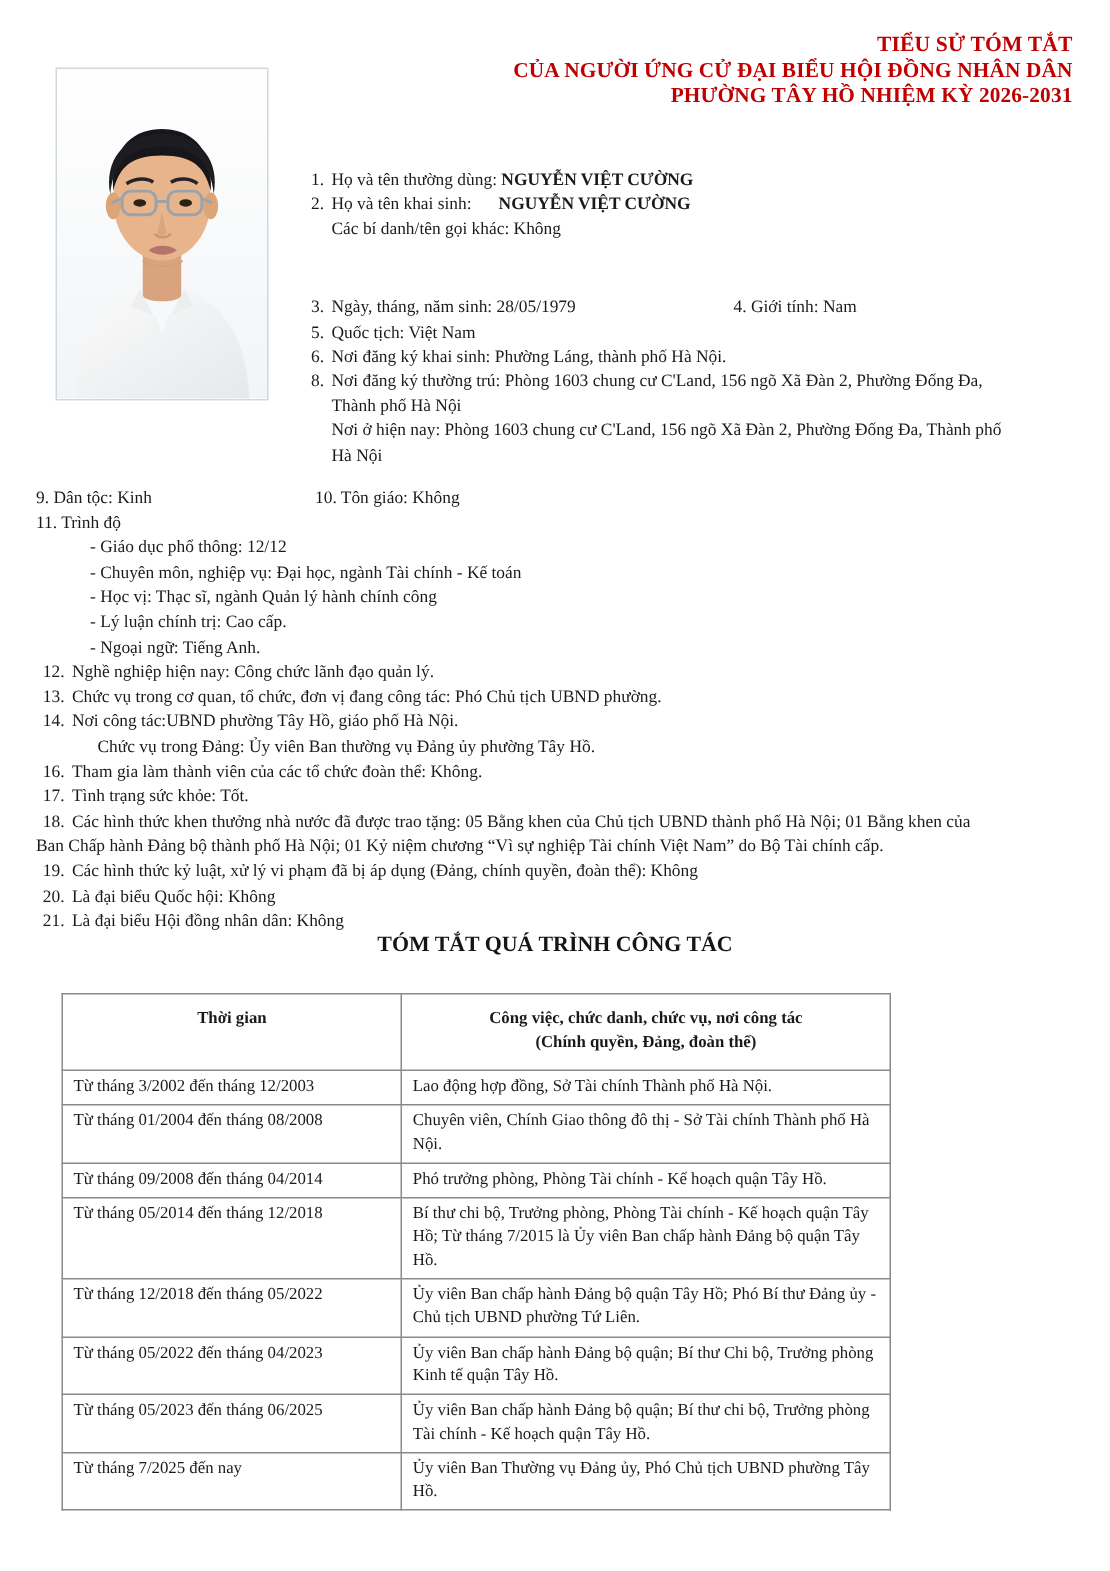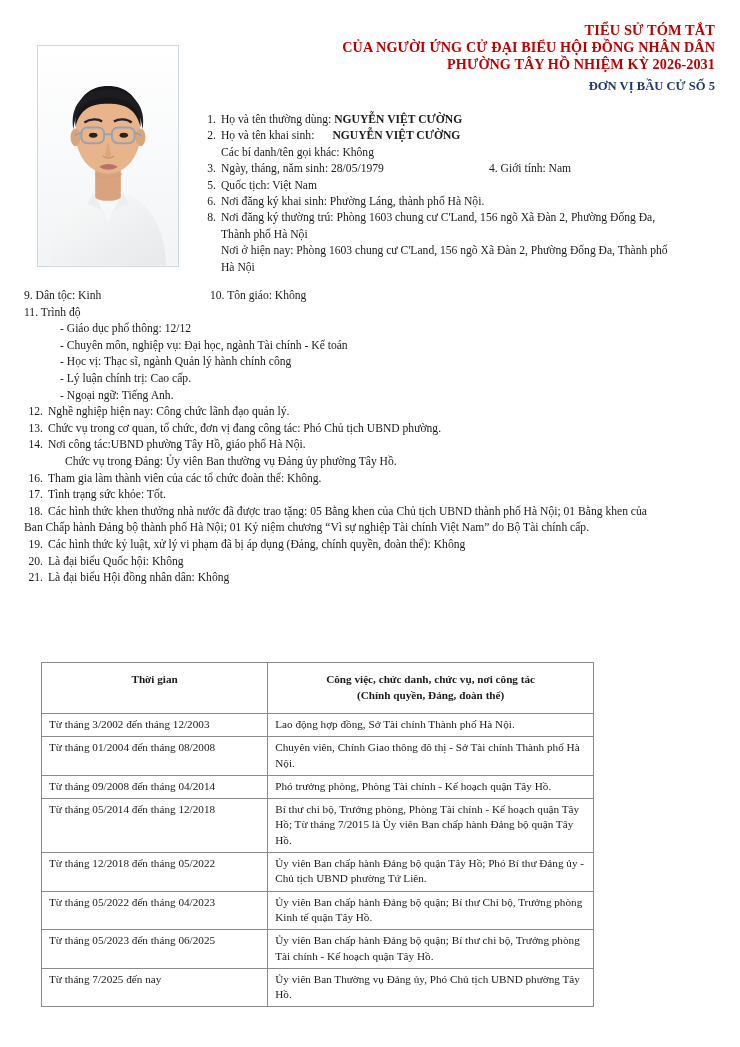--- a/index.html
+++ b/index.html
@@ -91,20 +91,21 @@
   .indent-1 { padding-left: 22px; display: block; }
   .indent-dash { padding-left: 36px; display: block; }
   .hang-flat {
     display: block;
     padding-left: 0;
     text-indent: 0;
   }
   .two-col {
     display: block;
     position: relative;
+    margin-top: 36px;
   }
   .col-b {
     position: absolute;
     left: 290px;
     top: 0;
     white-space: nowrap;
   }
   .col-b.narrow { left: 186px; }
   .name-gap { padding-left: 18px; }
 
@@ -150,21 +151,20 @@
 </style>
 </head>
 <body>
 
 <div class="page">
 
   <div class="title-block">
     <div class="title-line l1">TIỂU SỬ TÓM TẮT</div>
     <div class="title-line">CỦA NGƯỜI ỨNG CỬ ĐẠI BIỂU HỘI ĐỒNG NHÂN DÂN</div>
     <div class="title-line">PHƯỜNG TÂY HỒ NHIỆM KỲ 2026-2031</div>
-    <div class="subunit-line">ĐƠN VỊ BẦU CỬ SỐ 5</div>
   </div>
 
   <div class="photo-frame">
     <svg viewBox="0 0 142 222" xmlns="http://www.w3.org/2000/svg" aria-hidden="true">
       <defs>
         <linearGradient id="bgGrad" x1="0" y1="0" x2="0" y2="1">
           <stop offset="0%" stop-color="#ffffff"></stop>
           <stop offset="100%" stop-color="#f2f4f6"></stop>
         </linearGradient>
         <linearGradient id="shirtGrad" x1="0" y1="0" x2="1" y2="1">
@@ -276,20 +276,21 @@
       <span class="num wide">19.</span><span class="txt">Các hình thức kỷ luật, xử lý vi phạm đã bị áp dụng (Đảng, chính quyền, đoàn thể): Không</span>
     </div>
     <div class="row">
       <span class="num wide">20.</span><span class="txt">Là đại biểu Quốc hội: Không</span>
     </div>
     <div class="row">
       <span class="num wide">21.</span><span class="txt">Là đại biểu Hội đồng nhân dân: Không</span>
     </div>
   </div>
 
+  <div class="section-heading">TÓM TẮT QUÁ TRÌNH CÔNG TÁC</div>
 
   <table class="career-table">
     <colgroup>
       <col class="c1">
       <col class="c2">
     </colgroup>
     <thead>
       <tr>
         <th>Thời gian</th>
         <th>

